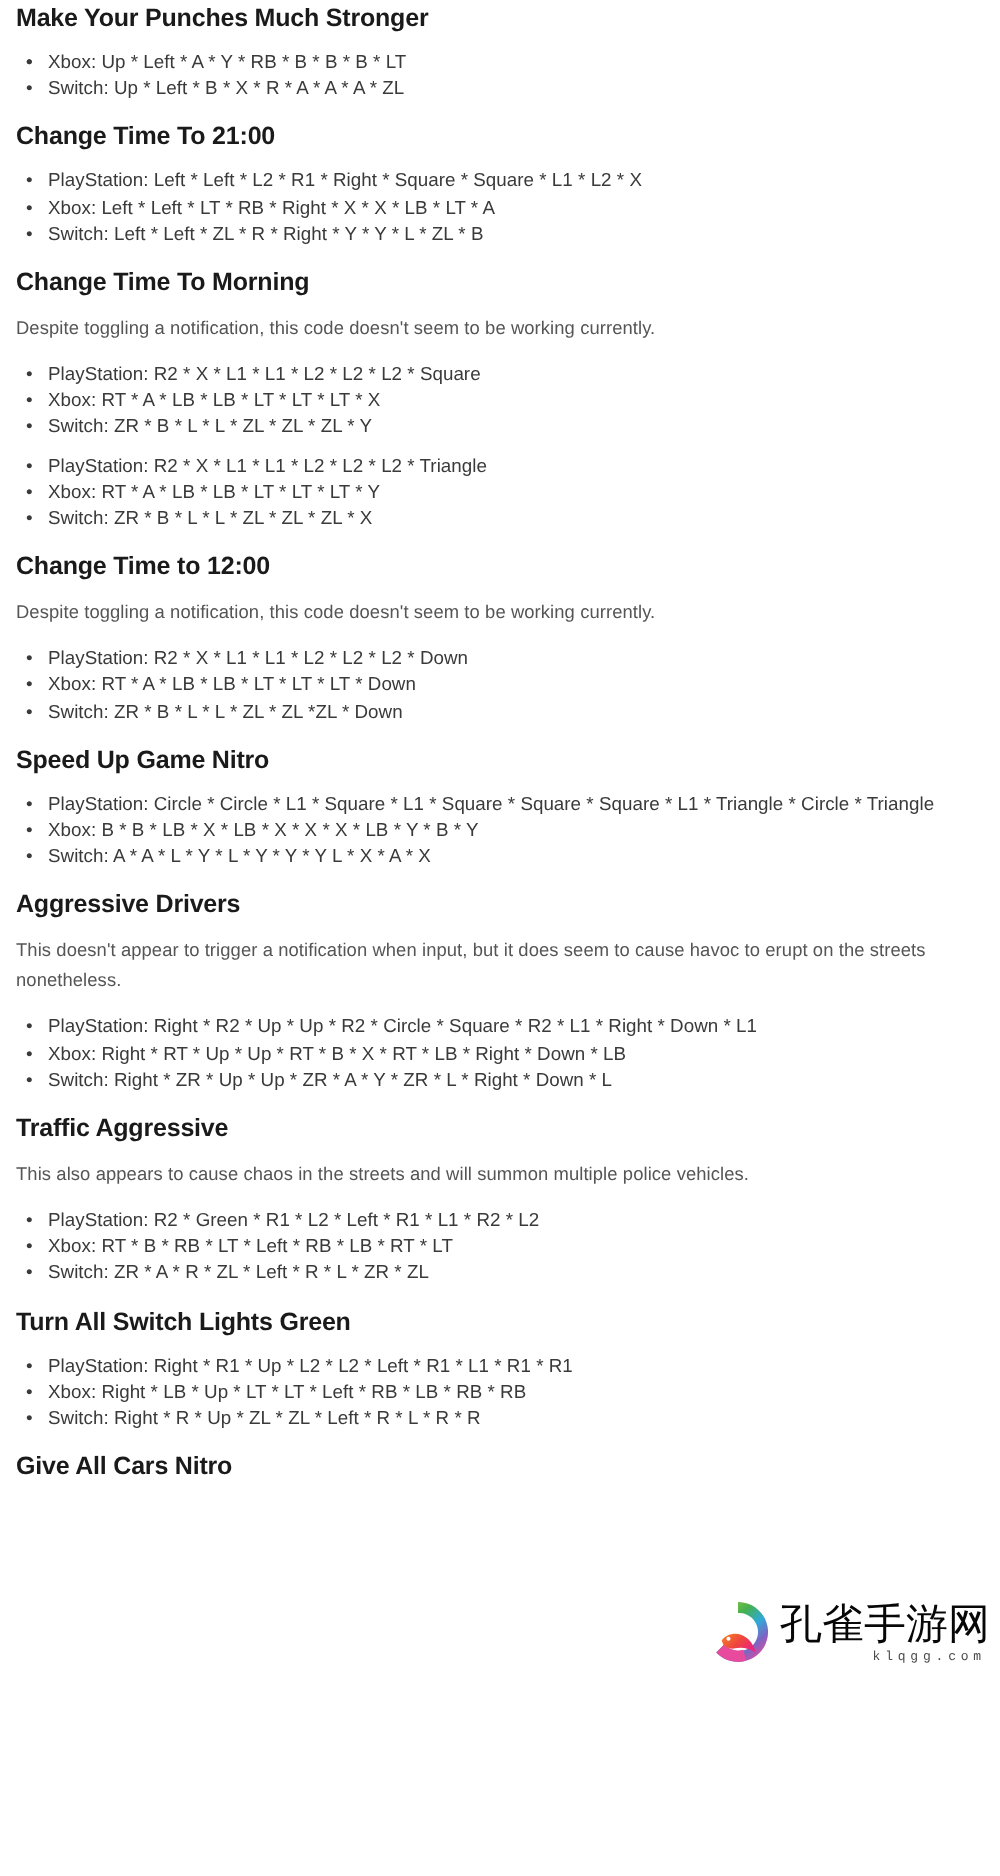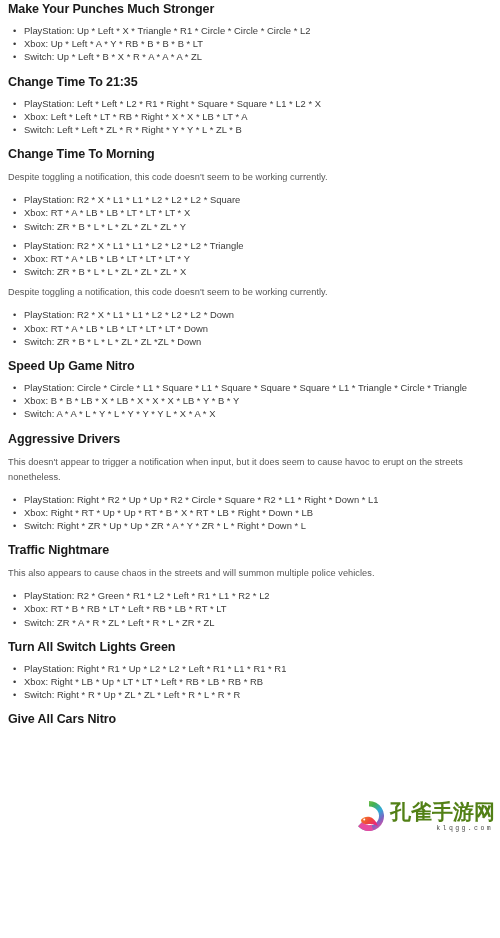--- a/index.html
+++ b/index.html
@@ -83,22 +83,22 @@
   }
   #wm-text {
     display: flex;
     flex-direction: column;
     justify-content: center;
     padding-top: 2px;
   }
   #wm-cn {
     font-family: "DejaVu Sans", sans-serif;
     font-size: 21px;
-    font-weight: bold;
-    color: #4d7c0f;
+    font-weight: normal;
+    color: #000000;
     line-height: 23px;
     letter-spacing: 0px;
     white-space: nowrap;
   }
   #wm-url {
     font-family: Liberation Mono, monospace;
     font-size: 6.5px;
     color: #444;
     letter-spacing: 2.4px;
     line-height: 9px;
@@ -108,27 +108,27 @@
 </style>
 </head>
 <body>
 
 <div id="page">
 
   <div id="sections-root">
       <div class="section">
         <h2 class="sec-title">Make Your Punches Much Stronger</h2>
         <ul class="codes">
-          <li><span class="bullet">•</span><span>PlayStation: Up * Left * X * Triangle * R1 * Circle * Circle * Circle * L2</span></li>
+          <li><span class="bullet">•</span></li>
           <li><span class="bullet">•</span><span>Xbox: Up * Left * A * Y * RB * B * B * B * LT</span></li>
           <li><span class="bullet">•</span><span>Switch: Up * Left * B * X * R * A * A * A * ZL</span></li>
         </ul>
       </div>
       <div class="section">
-        <h2 class="sec-title">Change Time To 21:35</h2>
+        <h2 class="sec-title">Change Time To 21:00</h2>
         <ul class="codes">
           <li><span class="bullet">•</span><span>PlayStation: Left * Left * L2 * R1 * Right * Square * Square * L1 * L2 * X</span></li>
           <li><span class="bullet">•</span><span>Xbox: Left * Left * LT * RB * Right * X * X * LB * LT * A</span></li>
           <li><span class="bullet">•</span><span>Switch: Left * Left * ZL * R * Right * Y * Y * L * ZL * B</span></li>
         </ul>
       </div>
       <div class="section">
         <h2 class="sec-title">Change Time To Morning</h2>
         <p class="note">Despite toggling a notification, this code doesn't seem to be working currently.</p>
         <ul class="codes">
@@ -138,20 +138,21 @@
         </ul>
       </div>
       <div class="section">
         <ul class="codes">
           <li><span class="bullet">•</span><span>PlayStation: R2 * X * L1 * L1 * L2 * L2 * L2 * Triangle</span></li>
           <li><span class="bullet">•</span><span>Xbox: RT * A * LB * LB * LT * LT * LT * Y</span></li>
           <li><span class="bullet">•</span><span>Switch: ZR * B * L * L * ZL * ZL * ZL * X</span></li>
         </ul>
       </div>
       <div class="section">
+        <h2 class="sec-title">Change Time to 12:00</h2>
         <p class="note">Despite toggling a notification, this code doesn't seem to be working currently.</p>
         <ul class="codes">
           <li><span class="bullet">•</span><span>PlayStation: R2 * X * L1 * L1 * L2 * L2 * L2 * Down</span></li>
           <li><span class="bullet">•</span><span>Xbox: RT * A * LB * LB * LT * LT * LT * Down</span></li>
           <li><span class="bullet">•</span><span>Switch: ZR * B * L * L * ZL * ZL *ZL * Down</span></li>
         </ul>
       </div>
       <div class="section">
         <h2 class="sec-title">Speed Up Game Nitro</h2>
         <ul class="codes">
@@ -163,21 +164,21 @@
       <div class="section">
         <h2 class="sec-title">Aggressive Drivers</h2>
         <p class="note">This doesn't appear to trigger a notification when input, but it does seem to cause havoc to erupt on the streets nonetheless.</p>
         <ul class="codes">
           <li><span class="bullet">•</span><span>PlayStation: Right * R2 * Up * Up * R2 * Circle * Square * R2 * L1 * Right * Down * L1</span></li>
           <li><span class="bullet">•</span><span>Xbox: Right * RT * Up * Up * RT * B * X * RT * LB * Right * Down * LB</span></li>
           <li><span class="bullet">•</span><span>Switch: Right * ZR * Up * Up * ZR * A * Y * ZR * L * Right * Down * L</span></li>
         </ul>
       </div>
       <div class="section">
-        <h2 class="sec-title">Traffic Nightmare</h2>
+        <h2 class="sec-title">Traffic Aggressive</h2>
         <p class="note">This also appears to cause chaos in the streets and will summon multiple police vehicles.</p>
         <ul class="codes">
           <li><span class="bullet">•</span><span>PlayStation: R2 * Green * R1 * L2 * Left * R1 * L1 * R2 * L2</span></li>
           <li><span class="bullet">•</span><span>Xbox: RT * B * RB * LT * Left * RB * LB * RT * LT</span></li>
           <li><span class="bullet">•</span><span>Switch: ZR * A * R * ZL * Left * R * L * ZR * ZL</span></li>
         </ul>
       </div>
       <div class="section">
         <h2 class="sec-title">Turn All Switch Lights Green</h2>
         <ul class="codes">

